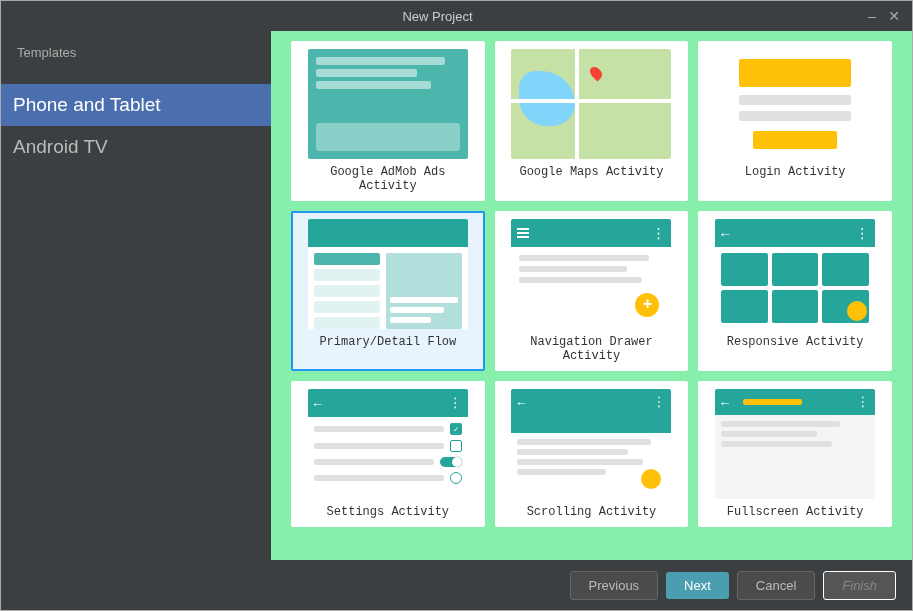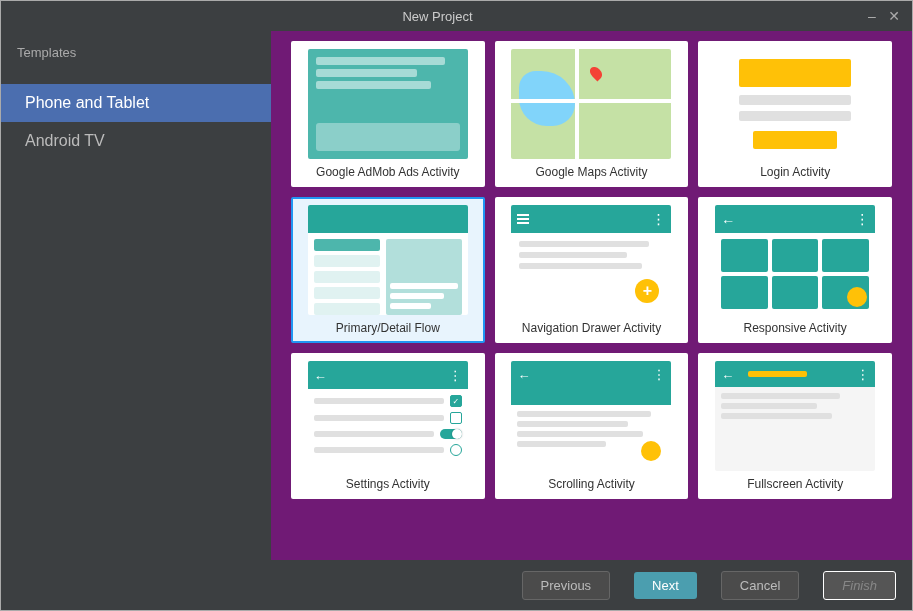--- a/index.html
+++ b/index.html
@@ -10,21 +10,21 @@
       display: flex;
       justify-content: center;
       align-items: center;
       width: 913px;
       height: 611px;
       overflow: hidden;
     }
     .dialog {
       width: 913px;
       height: 611px;
-      background: #701a75;
+      background: #86efac;
       display: flex;
       flex-direction: column;
       border: 1px solid #aaa;
       box-shadow: 0 4px 20px rgba(0,0,0,0.4);
     }
     .titlebar {
       background: #3c3f41;
       color: #ccc;
       height: 30px;
       display: flex;
@@ -65,24 +65,24 @@
       display: flex;
       flex-direction: column;
       overflow-y: auto;
     }
     .sidebar-section-header {
       color: #aaaaaa;
       font-size: 13px;
       padding: 14px 16px 24px 16px;
     }
     .sidebar-item {
-      padding: 10px 24px;
+      padding: 10px 12px;
       cursor: pointer;
       color: #bbbbbb;
-      font-size: 16px;
+      font-size: 19px;
     }
     .sidebar-item.active {
       background: #4b6eaf;
       color: #ffffff;
     }
     .templates-grid {
       flex: 1;
       overflow-y: auto;
       padding: 10px 20px;
       display: grid;
@@ -92,20 +92,21 @@
     }
     .template-card {
       display: flex;
       flex-direction: column;
       align-items: center;
       cursor: pointer;
       border: 2px solid transparent;
       border-radius: 2px;
       padding: 6px;
       background: #fff;
+      font-family: Liberation Mono, monospace;
     }
     .template-card.selected {
       border-color: #2196F3;
       background: #e8f4fd;
     }
     .template-preview {
       width: 160px;
       height: 110px;
       border-radius: 2px;
       overflow: hidden;
@@ -454,21 +455,21 @@
       background: #ffc107;
       border-radius: 50%;
     }
     .footer {
       height: 50px;
       background: #3c3f41;
       display: flex;
       align-items: center;
       justify-content: flex-end;
       padding: 0 16px;
-      gap: 24px;
+      gap: 8px;
       flex-shrink: 0;
     }
     .footer-btn {
       padding: 6px 18px;
       font-size: 13px;
       border: none;
       border-radius: 3px;
       cursor: pointer;
     }
     .footer-btn.default {

